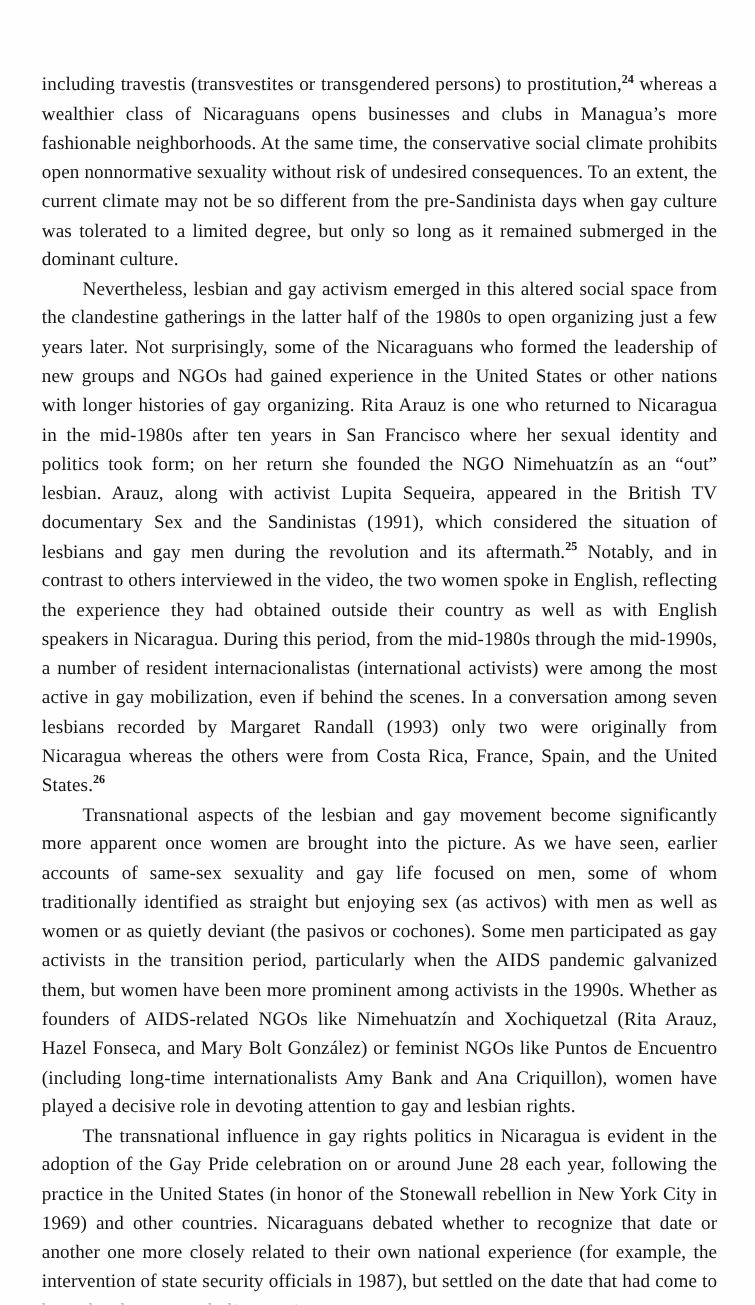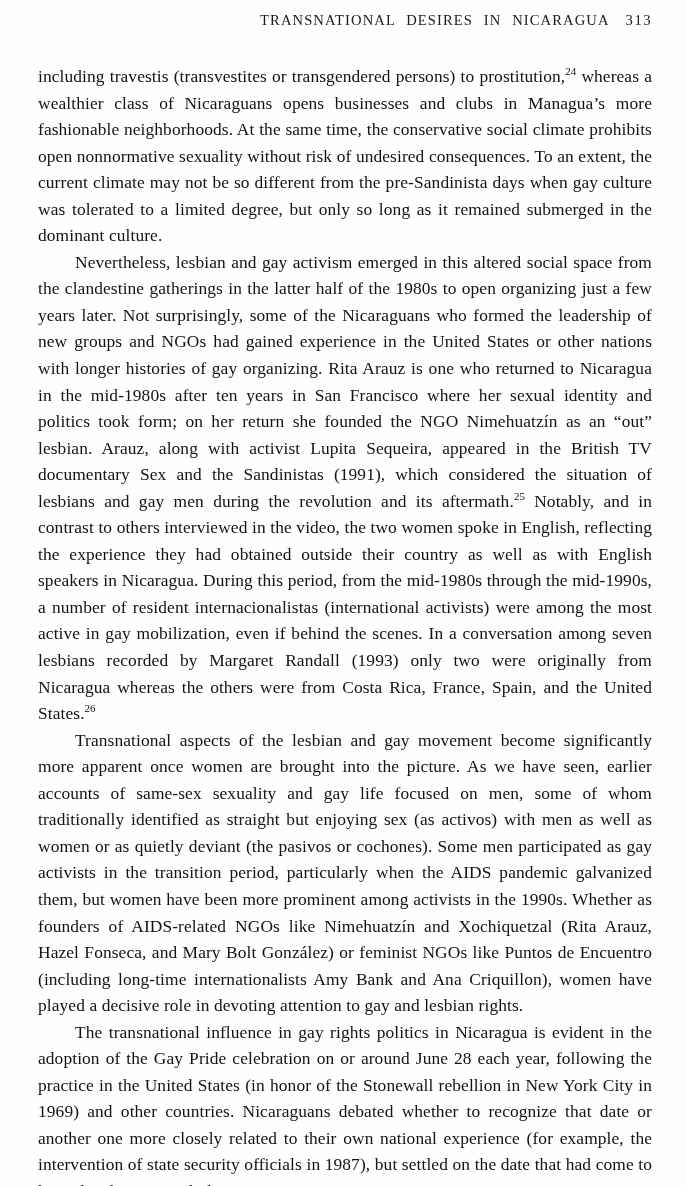--- a/index.html
+++ b/index.html
@@ -50,28 +50,26 @@
   .page-body p.indent {
     text-indent: 37px;
   }
   .it {
   }
   sup {
     font-size: 11px;
     line-height: 0;
     vertical-align: super;
     letter-spacing: 0;
+    font-weight: bold;
   }
 </style>
 </head>
 <body>
 
 <div class="page">
-  <div class="running-header">
-    <span class="running-head">TRANSNATIONAL DESIRES IN NICARAGUA</span><span class="page-number">313</span>
-  </div>
   <div class="page-body">
       <p class=""><span>including </span><span class="it">travestis</span><span> (transvestites or transgendered persons) to prostitution,</span><sup>24</sup><span> whereas a wealthier class of Nicaraguans opens businesses and clubs in Managua’s more fashionable neighborhoods. At the same time, the conservative social climate prohibits open nonnormative sexuality without risk of undesired consequences. To an extent, the current climate may not be so different from the pre-Sandinista days when gay culture was tolerated to a limited degree, but only so long as it remained submerged in the dominant culture.</span></p>
       <p class="indent"><span>Nevertheless, lesbian and gay activism emerged in this altered social space from the clandestine gatherings in the latter half of the 1980s to open organizing just a few years later. Not surprisingly, some of the Nicaraguans who formed the leadership of new groups and NGOs had gained experience in the United States or other nations with longer histories of gay organizing. Rita Arauz is one who returned to Nicaragua in the mid-1980s after ten years in San Francisco where her sexual identity and politics took form; on her return she founded the NGO Nimehuatzín as an “out” lesbian. Arauz, along with activist Lupita Sequeira, appeared in the British TV documentary </span><span class="it">Sex and the Sandinistas</span><span> (1991), which considered the situation of lesbians and gay men during the revolution and its aftermath.</span><sup>25</sup><span> Notably, and in contrast to others interviewed in the video, the two women spoke in English, reflecting the experience they had obtained outside their country as well as with English speakers in Nicaragua. During this period, from the mid-1980s through the mid-1990s, a number of resident </span><span class="it">internacionalistas</span><span> (international activists) were among the most active in gay mobilization, even if behind the scenes. In a conversation among seven lesbians recorded by Margaret Randall (1993) only two were originally from Nicaragua whereas the others were from Costa Rica, France, Spain, and the United States.</span><sup>26</sup></p>
       <p class="indent"><span>Transnational aspects of the lesbian and gay movement become significantly more apparent once women are brought into the picture. As we have seen, earlier accounts of same-sex sexuality and gay life focused on men, some of whom traditionally identified as straight but enjoying sex (as </span><span class="it">activos</span><span>) with men as well as women or as quietly deviant (the </span><span class="it">pasivos</span><span> or </span><span class="it">cochones</span><span>). Some men participated as gay activists in the transition period, particularly when the AIDS pandemic galvanized them, but women have been more prominent among activists in the 1990s. Whether as founders of AIDS-related NGOs like Nimehuatzín and Xochiquetzal (Rita Arauz, Hazel Fonseca, and Mary Bolt González) or feminist NGOs like Puntos de Encuentro (including long-time internationalists Amy Bank and Ana Criquillon), women have played a decisive role in devoting attention to gay and lesbian rights.</span></p>
       <p class="indent"><span>The transnational influence in gay rights politics in Nicaragua is evident in the adoption of the Gay Pride celebration on or around June 28 each year, following the practice in the United States (in honor of the Stonewall rebellion in New York City in 1969) and other countries. Nicaraguans debated whether to recognize that date or another one more closely related to their own national experience (for example, the intervention of state security officials in 1987), but settled on the date that had come to have the clearest symbolic meaning at</span></p>
     </div>
 </div>
 
 </body></html>

